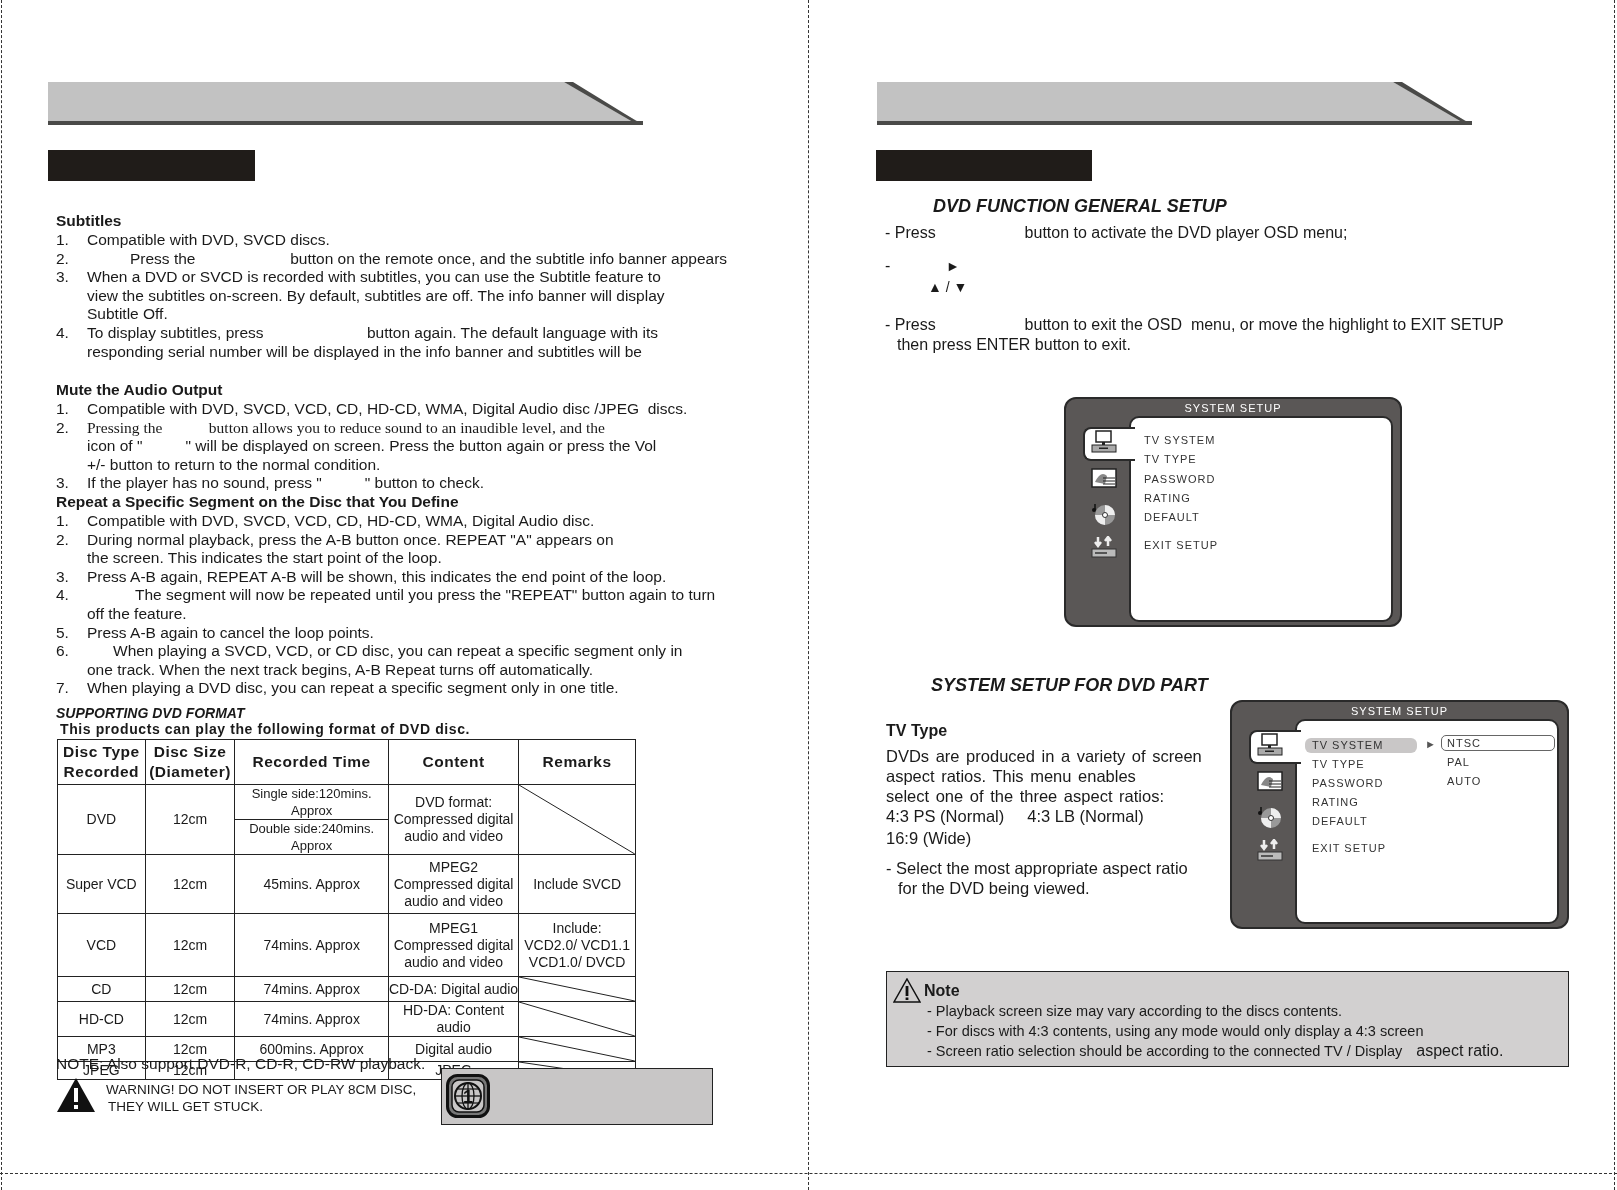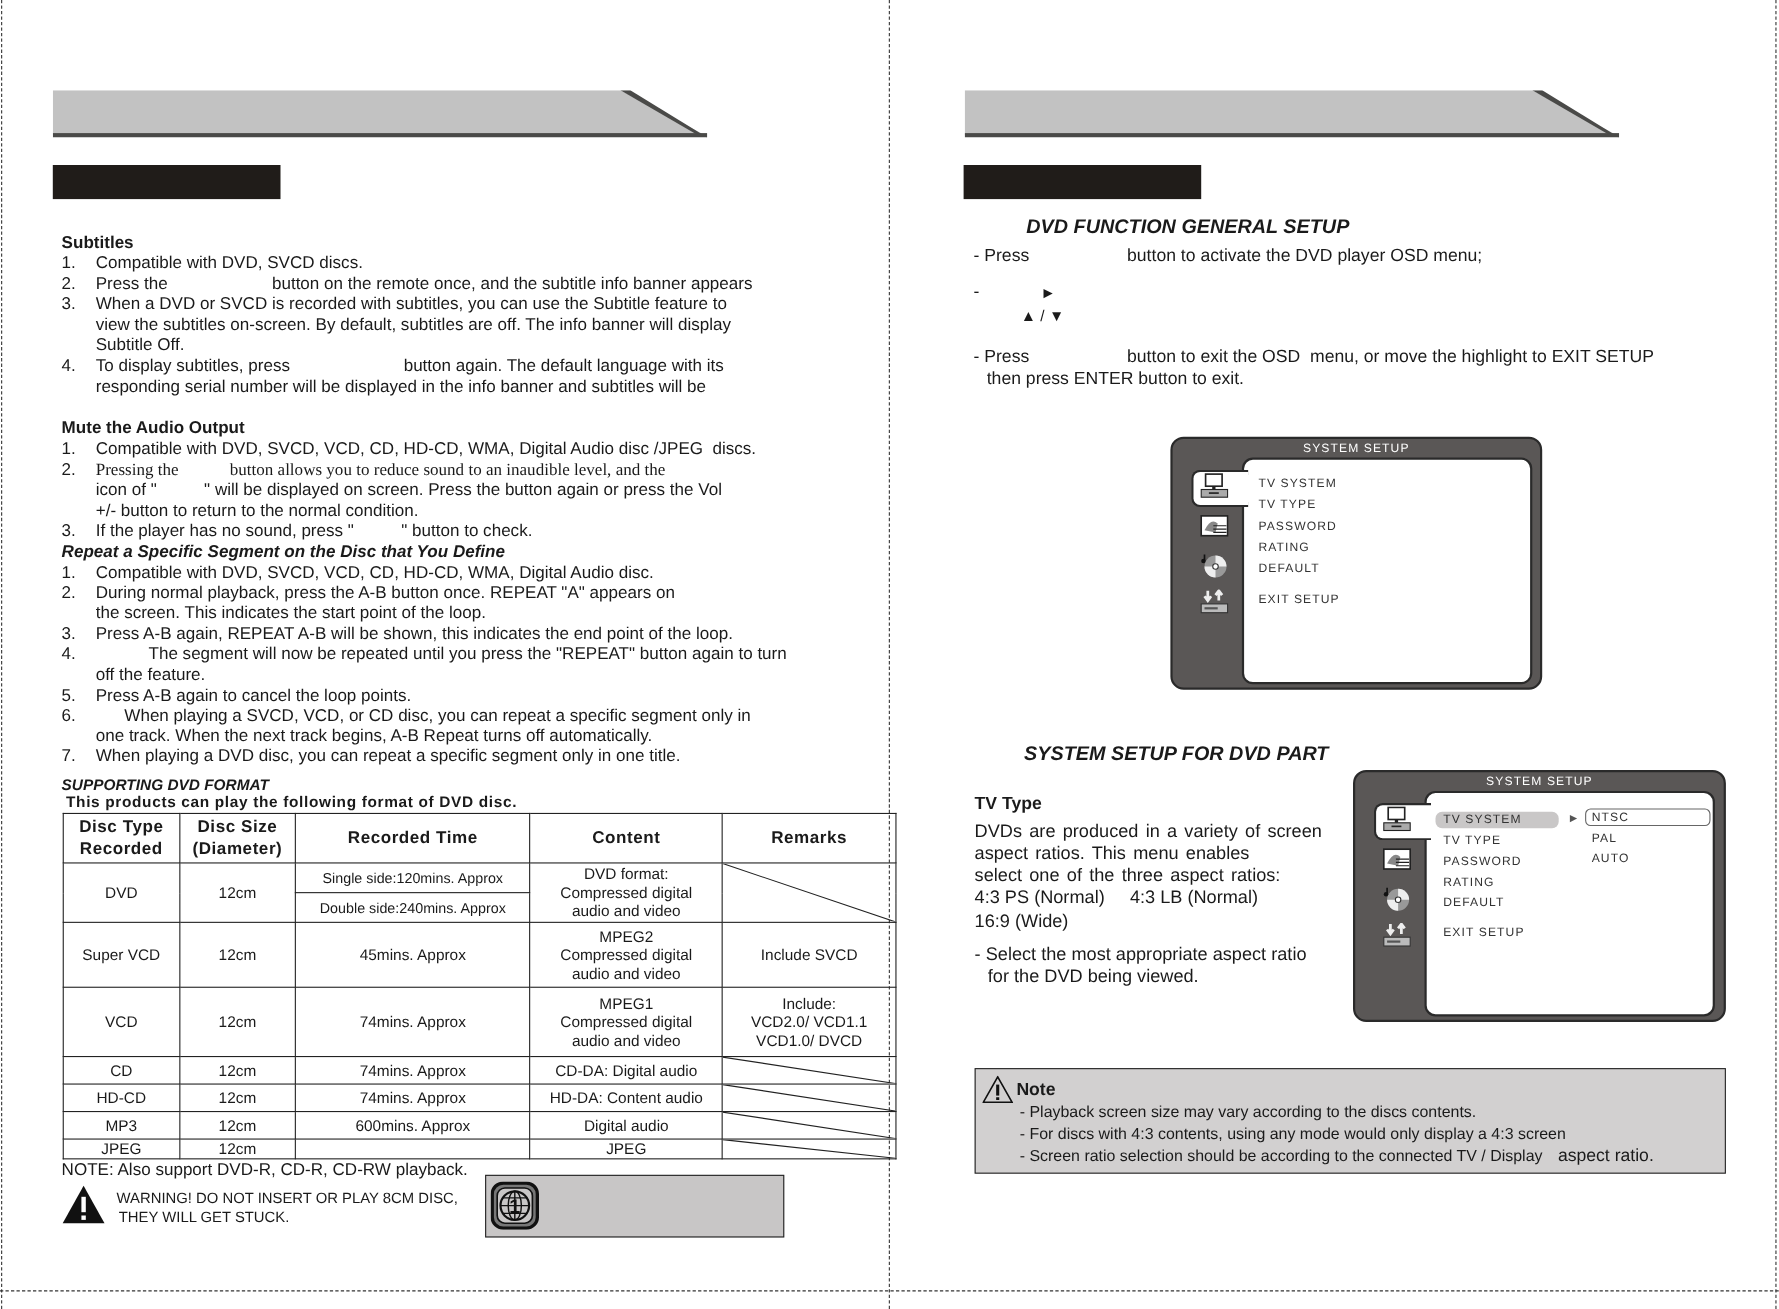--- a/index.html
+++ b/index.html
@@ -9,21 +9,21 @@
   .dash-h{position:absolute;left:0;right:0;height:0;border-top:1.5px dashed #333;}
   .banner{position:absolute;height:43px;}
   .banner svg{display:block;}
   .blackbar{position:absolute;background:#201c19;height:31px;}
   .p{position:absolute;font-size:15.5px;line-height:18.5px;white-space:nowrap;}
   .h{font-weight:bold;font-size:15.5px;}
   .hi{font-weight:bold;font-style:italic;font-size:18px;margin-left:48px;}
   .list{position:absolute;left:56px;font-size:15.5px;line-height:18.6px;}
   .li{position:relative;padding-left:31px;white-space:nowrap;}
   .li .n{position:absolute;left:0;}
-  table.fmt{position:absolute;left:57px;top:739px;width:758px;border-collapse:collapse;font-size:14px;text-align:center;}
+  table.fmt{position:absolute;left:57px;top:739px;width:579px;border-collapse:collapse;font-size:14px;text-align:center;}
   table.fmt td,table.fmt th{border:1.3px solid #222;padding:0;line-height:17px;}
   table.fmt th{font-weight:bold;font-size:15.5px;letter-spacing:.5px;line-height:20px;height:44px;}
   .diag{position:relative;overflow:hidden;}
   .diag svg{position:absolute;left:0;top:0;width:100%;height:100%;}
   .osd{position:absolute;background:#5a5756;border:2px solid #2a2a2a;border-radius:12px;margin-left:20px;}
   .osd .title{position:absolute;left:0;right:0;top:3px;text-align:center;color:#fff;font-size:11px;letter-spacing:1px;}
   .osd .panel{position:absolute;background:#fff;border:2px solid #2a2a2a;border-radius:10px;}
   .osd .tab{position:absolute;background:#fff;border:2px solid #2a2a2a;border-right:none;border-radius:8px 0 0 8px;}
   .osd .mi{position:absolute;font-size:11px;letter-spacing:1px;color:#333;white-space:nowrap;}
   .osd .ico{position:absolute;width:26px;height:24px;}
@@ -48,21 +48,21 @@
 <div class="blackbar" style="left:48px;top:150px;width:207px;"></div>
 
 <div class="p h" style="left:56px;top:212px;">Subtitles</div>
 <div class="list" style="top:231px;" id="list-subtitles">
     <div class="li">
       <span class="n">1.</span>
       <div style="white-space: pre;">Compatible with DVD, SVCD discs.</div>
     </div>
     <div class="li">
       <span class="n">2.</span>
-      <div style="white-space: pre;">Press the                      button on the remote once, and the subtitle info banner appears</div>
+      <div style="white-space: pre; margin-left: 43px;">Press the                      button on the remote once, and the subtitle info banner appears</div>
     </div>
     <div class="li">
       <span class="n">3.</span>
       <div style="white-space: pre;">When a DVD or SVCD is recorded with subtitles, you can use the Subtitle feature to</div>
       <div style="white-space: pre;">view the subtitles on-screen. By default, subtitles are off. The info banner will display</div>
       <div style="white-space: pre;">Subtitle Off.</div>
     </div>
     <div class="li">
       <span class="n">4.</span>
       <div style="white-space: pre;">To display subtitles, press                        button again. The default language with its</div>
@@ -81,21 +81,21 @@
       <div style="white-space: pre; font-family: Liberation Serif, serif;">Pressing the            button allows you to reduce sound to an inaudible level, and the</div>
       <div style="white-space: pre;">icon of "          " will be displayed on screen. Press the button again or press the Vol</div>
       <div style="white-space: pre;">+/- button to return to the normal condition.</div>
     </div>
     <div class="li">
       <span class="n">3.</span>
       <div style="white-space: pre;">If the player has no sound, press "          " button to check.</div>
     </div>
   </div>
 
-<div class="p h" style="left:56px;top:493px;font-style:italic;">Repeat a Specific Segment on the Disc that You Define</div>
+<div class="p h" style="left:56px;top:493px;">Repeat a Specific Segment on the Disc that You Define</div>
 <div class="list" style="top:512px;" id="list-repeat">
     <div class="li">
       <span class="n">1.</span>
       <div style="white-space: pre;">Compatible with DVD, SVCD, VCD, CD, HD-CD, WMA, Digital Audio disc.</div>
     </div>
     <div class="li">
       <span class="n">2.</span>
       <div style="white-space: pre;">During normal playback, press the A-B button once. REPEAT "A" appears on</div>
       <div style="white-space: pre;">the screen. This indicates the start point of the loop.</div>
     </div>

